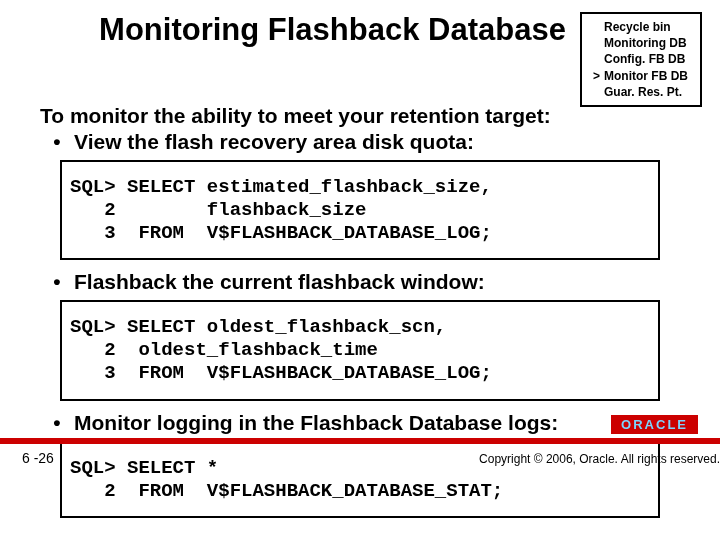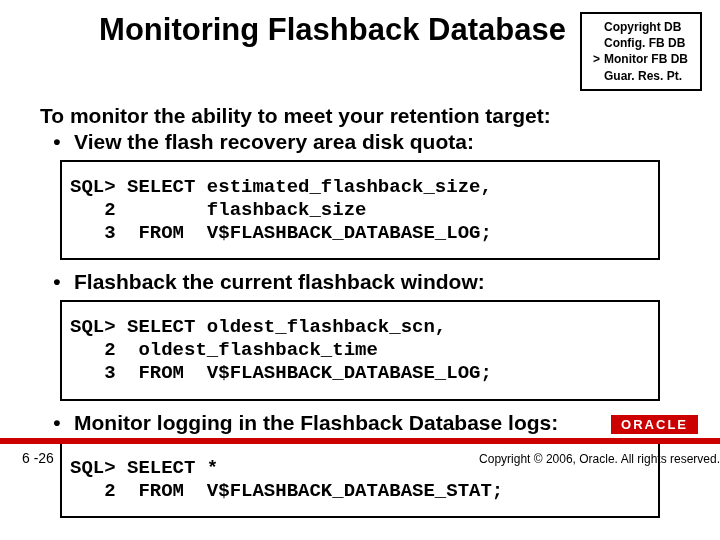--- a/index.html
+++ b/index.html
@@ -11,33 +11,37 @@
 .nav-mark{width:12px;text-align:right;padding-right:4px}
 .body{position:absolute;top:104px;left:40px;right:40px}
 .lead{font-size:21px;font-weight:bold;margin-bottom:2px}
 .bullet{font-size:21px;font-weight:bold;margin:2px 0;display:flex;align-items:flex-start}
 .bullet .dot{width:34px;text-align:center;flex-shrink:0}
 .bullet .txt{flex:1}
 .sql-box{border:2px solid #000;margin:6px 20px 10px 20px;font-family:Courier New,monospace;font-size:19px;font-weight:bold;padding:14px 8px;white-space:pre;line-height:1.2}
 .footer-bar{position:absolute;left:0;bottom:32px;width:720px;height:6px;background:#c00}
 .page-num{position:absolute;left:22px;bottom:10px;font-size:14px}
 .copyright{position:absolute;left:0;bottom:10px;width:720px;text-align:right;font-size:12px}
-.oracle-logo{position:absolute;right:22px;bottom:42px;background:#c00;color:#ffffff;font-size:13px;font-weight:bold;letter-spacing:2px;padding:2px 10px;font-family:Arial}
+.oracle-logo{position:absolute;right:22px;bottom:42px;background:#c00;color:#7dd3fc;font-size:13px;font-weight:bold;letter-spacing:2px;padding:2px 10px;font-family:Arial}
 </style>
 </head>
 <body>
 
 <div class="slide">
 
   <div class="title-row">
     <div class="title">Monitoring Flashback Database</div>
     <div class="nav-box">
       <div class="nav-row">
           <span class="nav-mark"></span>
-          <span>Copyright DB</span>
+          <span>Recycle bin</span>
+        </div>
+      <div class="nav-row">
+          <span class="nav-mark"></span>
+          <span>Monitoring DB</span>
         </div>
       <div class="nav-row">
           <span class="nav-mark"></span>
           <span>Config. FB DB</span>
         </div>
       <div class="nav-row">
           <span class="nav-mark">&gt;</span>
           <span>Monitor FB DB</span>
         </div>
       <div class="nav-row">

